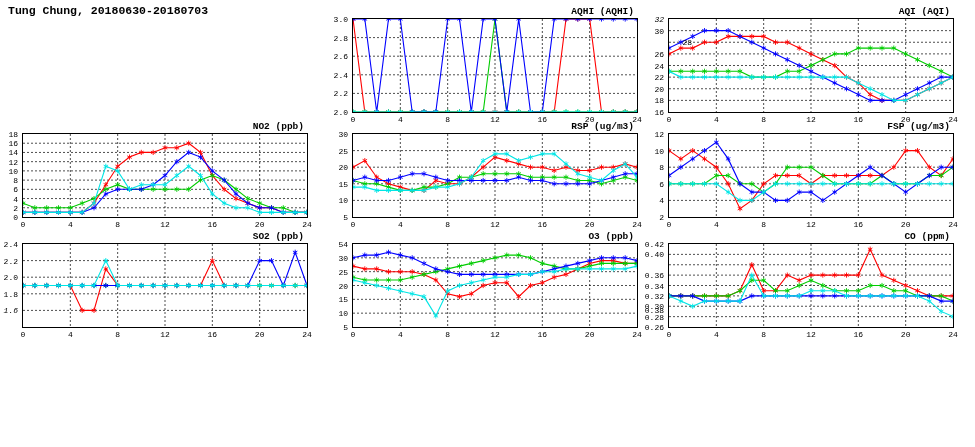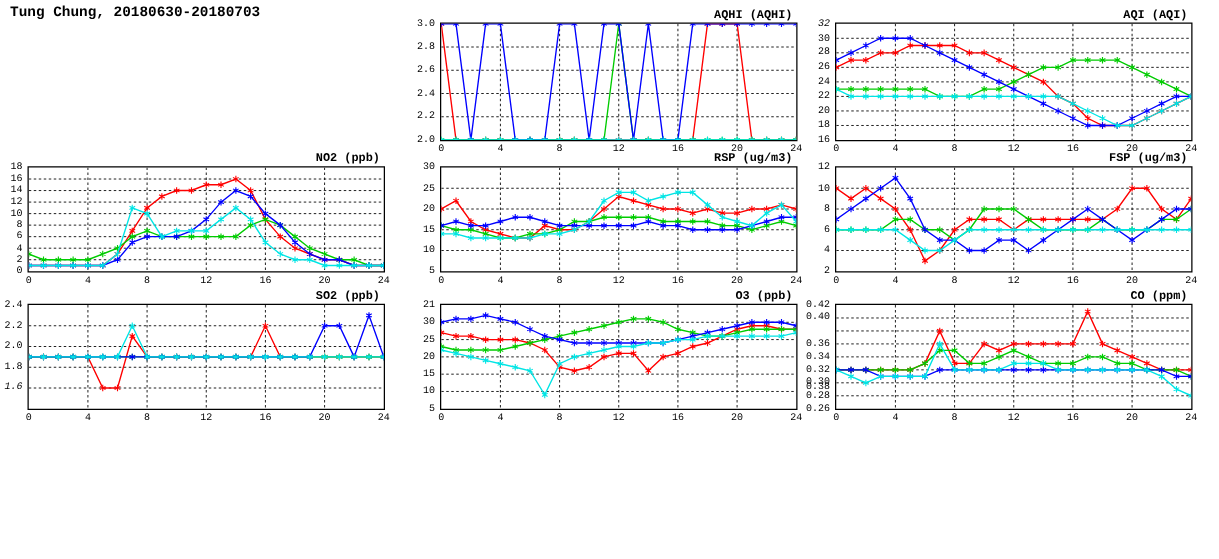--- a/index.html
+++ b/index.html
@@ -281,21 +281,21 @@
         <div class="tick-lbl xlbl" style="left: 811px; top: 115px;">12</div>
         <div class="tick-lbl xlbl" style="left: 858.333px; top: 115px;">16</div>
         <div class="tick-lbl xlbl" style="left: 905.667px; top: 115px;">20</div>
         <div class="tick-lbl xlbl" style="left: 953px; top: 115px;">24</div>
         <div class="tick-lbl ylbl" style="left: 664px; top: 112px; transform: translate(-100%, -50%);">16</div>
         <div class="tick-lbl ylbl" style="left: 664px; top: 100.375px; transform: translate(-100%, -50%);">18</div>
         <div class="tick-lbl ylbl" style="left: 664px; top: 88.75px; transform: translate(-100%, -50%);">20</div>
         <div class="tick-lbl ylbl" style="left: 664px; top: 77.125px; transform: translate(-100%, -50%);">22</div>
         <div class="tick-lbl ylbl" style="left: 664px; top: 65.5px; transform: translate(-100%, -50%);">24</div>
         <div class="tick-lbl ylbl" style="left: 664px; top: 53.875px; transform: translate(-100%, -50%);">26</div>
-        <div class="tick-lbl ylbl" style="left: 664px; top: 42.25px; transform: translate(-100%, -50%);">28</div>
+        <div class="tick-lbl ylbl" style="left: 692px; top: 42.25px; transform: translate(-100%, -50%);">28</div>
         <div class="tick-lbl ylbl" style="left: 664px; top: 30.625px; transform: translate(-100%, -50%);">30</div>
         <div class="tick-lbl ylbl" style="left: 664px; top: 19px; transform: translate(-100%, -50%); font-style: italic;">32</div>
       </div>
       <div class="panel" style="left: 0px; top: 0px;">
         <div class="plotbox" style="left: 22px; top: 133px; width: 286px; height: 85px;">
           <svg width="284" height="83">
             <line x1="0" x2="284" y1="73.77777777777777" y2="73.77777777777777" stroke="#000" stroke-width="0.7" stroke-dasharray="2,2"></line>
             <line x1="0" x2="284" y1="64.55555555555556" y2="64.55555555555556" stroke="#000" stroke-width="0.7" stroke-dasharray="2,2"></line>
             <line x1="0" x2="284" y1="55.333333333333336" y2="55.333333333333336" stroke="#000" stroke-width="0.7" stroke-dasharray="2,2"></line>
             <line x1="0" x2="284" y1="46.111111111111114" y2="46.111111111111114" stroke="#000" stroke-width="0.7" stroke-dasharray="2,2"></line>
@@ -958,21 +958,21 @@
         <div class="tick-lbl xlbl" style="left: 495px; top: 330px;">12</div>
         <div class="tick-lbl xlbl" style="left: 542.333px; top: 330px;">16</div>
         <div class="tick-lbl xlbl" style="left: 589.667px; top: 330px;">20</div>
         <div class="tick-lbl xlbl" style="left: 637px; top: 330px;">24</div>
         <div class="tick-lbl ylbl" style="left: 348px; top: 327px; transform: translate(-100%, -50%);">5</div>
         <div class="tick-lbl ylbl" style="left: 348px; top: 313.167px; transform: translate(-100%, -50%);">10</div>
         <div class="tick-lbl ylbl" style="left: 348px; top: 299.333px; transform: translate(-100%, -50%);">15</div>
         <div class="tick-lbl ylbl" style="left: 348px; top: 285.5px; transform: translate(-100%, -50%);">20</div>
         <div class="tick-lbl ylbl" style="left: 348px; top: 271.667px; transform: translate(-100%, -50%);">25</div>
         <div class="tick-lbl ylbl" style="left: 348px; top: 257.833px; transform: translate(-100%, -50%);">30</div>
-        <div class="tick-lbl ylbl" style="left: 348px; top: 244px; transform: translate(-100%, -50%);">21</div>
+        <div class="tick-lbl ylbl" style="left: 348px; top: 244px; transform: translate(-100%, -50%);">54</div>
       </div>
       <div class="panel" style="left: 0px; top: 0px;">
         <div class="plotbox" style="left: 668px; top: 243px; width: 286px; height: 85px;">
           <svg width="284" height="83">
             <line x1="0" x2="284" y1="72.62499999999999" y2="72.62499999999999" stroke="#000" stroke-width="0.7" stroke-dasharray="2,2"></line>
             <line x1="0" x2="284" y1="62.25000000000001" y2="62.25000000000001" stroke="#000" stroke-width="0.7" stroke-dasharray="2,2"></line>
             <line x1="0" x2="284" y1="51.875" y2="51.875" stroke="#000" stroke-width="0.7" stroke-dasharray="2,2"></line>
             <line x1="0" x2="284" y1="41.49999999999998" y2="41.49999999999998" stroke="#000" stroke-width="0.7" stroke-dasharray="2,2"></line>
             <line x1="0" x2="284" y1="31.125" y2="31.125" stroke="#000" stroke-width="0.7" stroke-dasharray="2,2"></line>
             <line x1="0" x2="284" y1="20.749999999999993" y2="20.749999999999993" stroke="#000" stroke-width="0.7" stroke-dasharray="2,2"></line>

